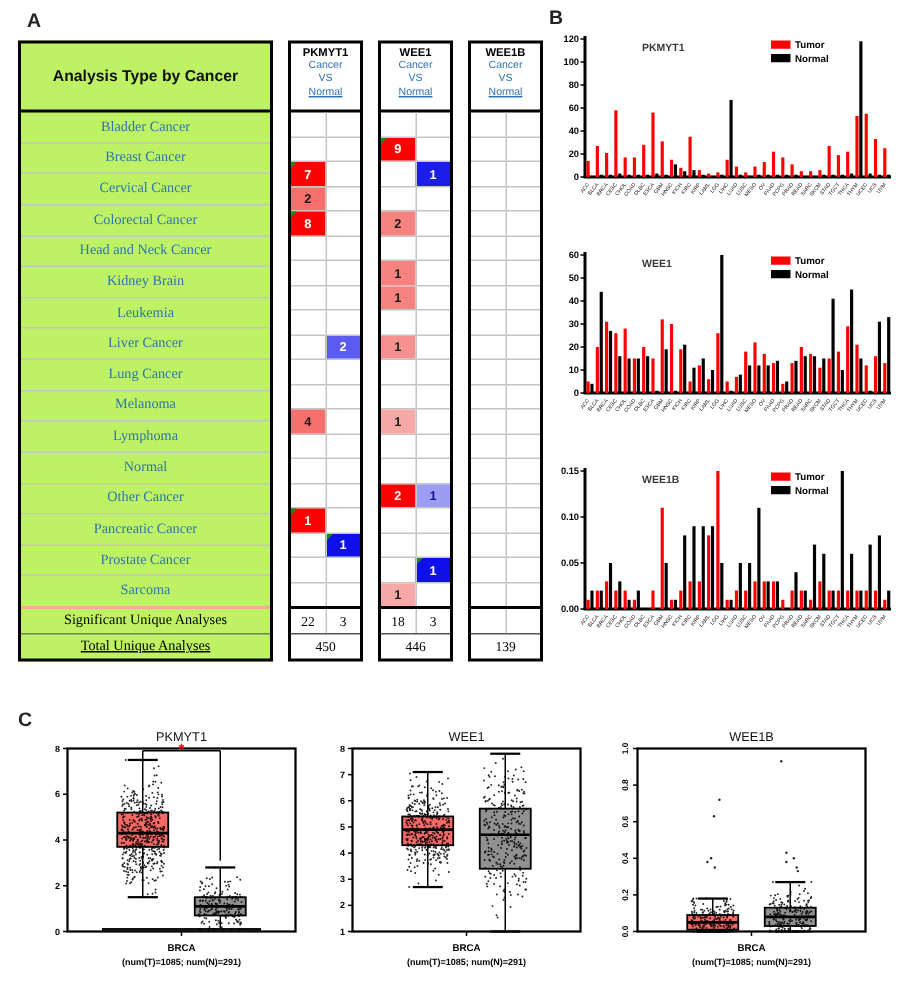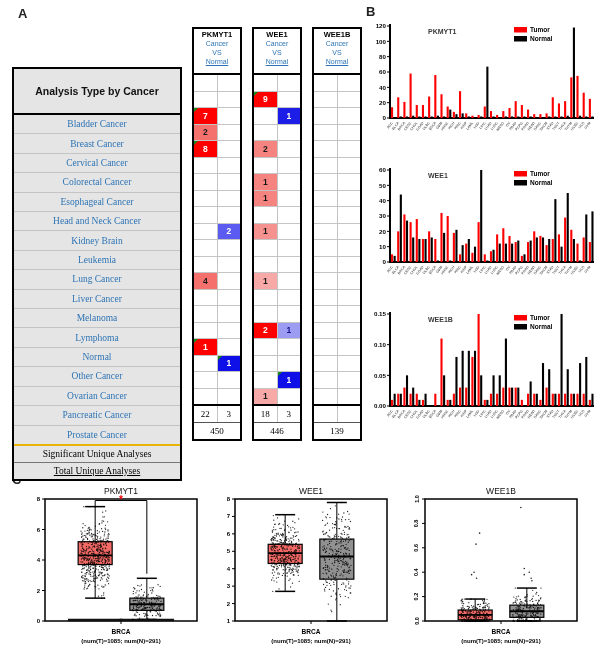--- a/index.html
+++ b/index.html
@@ -1,27 +1,27 @@
 <!DOCTYPE html>
 <html><head>
 <meta charset="utf-8">
 <style>
   html,body{margin:0;padding:0;background:#fff;}
   .figure{position:relative;width:600px;height:656px;background:#fff;overflow:hidden;
           font-family:"Liberation Sans",sans-serif;}
   .panel-label{position:absolute;font:bold 13px "Liberation Sans",sans-serif;color:#222;}
   
-  .a-table{position:absolute;left:12px;top:27px;width:166px;border:2px solid #000;background:#e5e5e5;margin-top:40px;}
+  .a-table{position:absolute;left:12px;top:27px;width:166px;border:2px solid #000;background:#bef264;}
   .a-header{height:44px;border-bottom:2px solid #000;display:flex;align-items:center;justify-content:center;
             font:bold 10.5px "Liberation Sans",sans-serif;color:#111;text-align:center;}
   .a-rows{height:329px;display:flex;flex-direction:column;}
   .a-row{flex:1;display:flex;align-items:center;justify-content:center;
          font:9.5px "Liberation Serif",serif;color:#2e74b5;border-bottom:1px solid #c4c4c4;}
   .a-row:last-child{border-bottom:none;}
-  .a-summary{border-top:2px solid #eab308;}
+  .a-summary{border-top:2px solid #fca5a5;}
   .a-sumrow{height:16px;display:flex;align-items:center;justify-content:center;
             font:9.5px "Liberation Serif",serif;color:#000;border-bottom:1px solid #777;}
   .a-sumrow:last-child{border-bottom:none;text-decoration:underline;}
   
   .g-col{position:absolute;top:27px;width:46px;border:2px solid #000;background:#fff;}
   .g-head{height:44px;border-bottom:2px solid #000;text-align:center;}
   .g-name{font:bold 7.5px "Liberation Sans",sans-serif;color:#000;padding-top:1px;}
   .g-sub{font:7px "Liberation Sans",sans-serif;color:#2e74b5;line-height:1.3;}
   .g-sub-ul{text-decoration:underline;}
   .g-rows{height:329px;display:flex;flex-direction:column;}
@@ -49,33 +49,32 @@
   <span class="panel-label" style="left:366px;top:4px;">B</span>
   <span class="panel-label" style="left:12px;top:472px;">C</span>
 
   <div class="a-table">
     <div class="a-header">Analysis Type by Cancer</div>
     <div class="a-rows" id="a-rows">
         <div class="a-row">Bladder Cancer</div>
         <div class="a-row">Breast Cancer</div>
         <div class="a-row">Cervical Cancer</div>
         <div class="a-row">Colorectal Cancer</div>
-        <div class="a-row">Esophageal Cancer</div>
         <div class="a-row">Head and Neck Cancer</div>
         <div class="a-row">Kidney Brain</div>
         <div class="a-row">Leukemia</div>
+        <div class="a-row">Liver Cancer</div>
         <div class="a-row">Lung Cancer</div>
-        <div class="a-row">Liver Cancer</div>
         <div class="a-row">Melanoma</div>
         <div class="a-row">Lymphoma</div>
         <div class="a-row">Normal</div>
         <div class="a-row">Other Cancer</div>
-        <div class="a-row">Ovarian Cancer</div>
         <div class="a-row">Pancreatic Cancer</div>
         <div class="a-row">Prostate Cancer</div>
+        <div class="a-row">Sarcoma</div>
       </div>
     <div class="a-summary" id="a-summary">
         <div class="a-sumrow">Significant Unique Analyses</div>
         <div class="a-sumrow">Total Unique Analyses</div>
       </div>
   </div>
   <div id="gene-cols">
       <div class="g-col" style="left: 192px;">
         <div class="g-head">
           <div class="g-name">PKMYT1</div>

